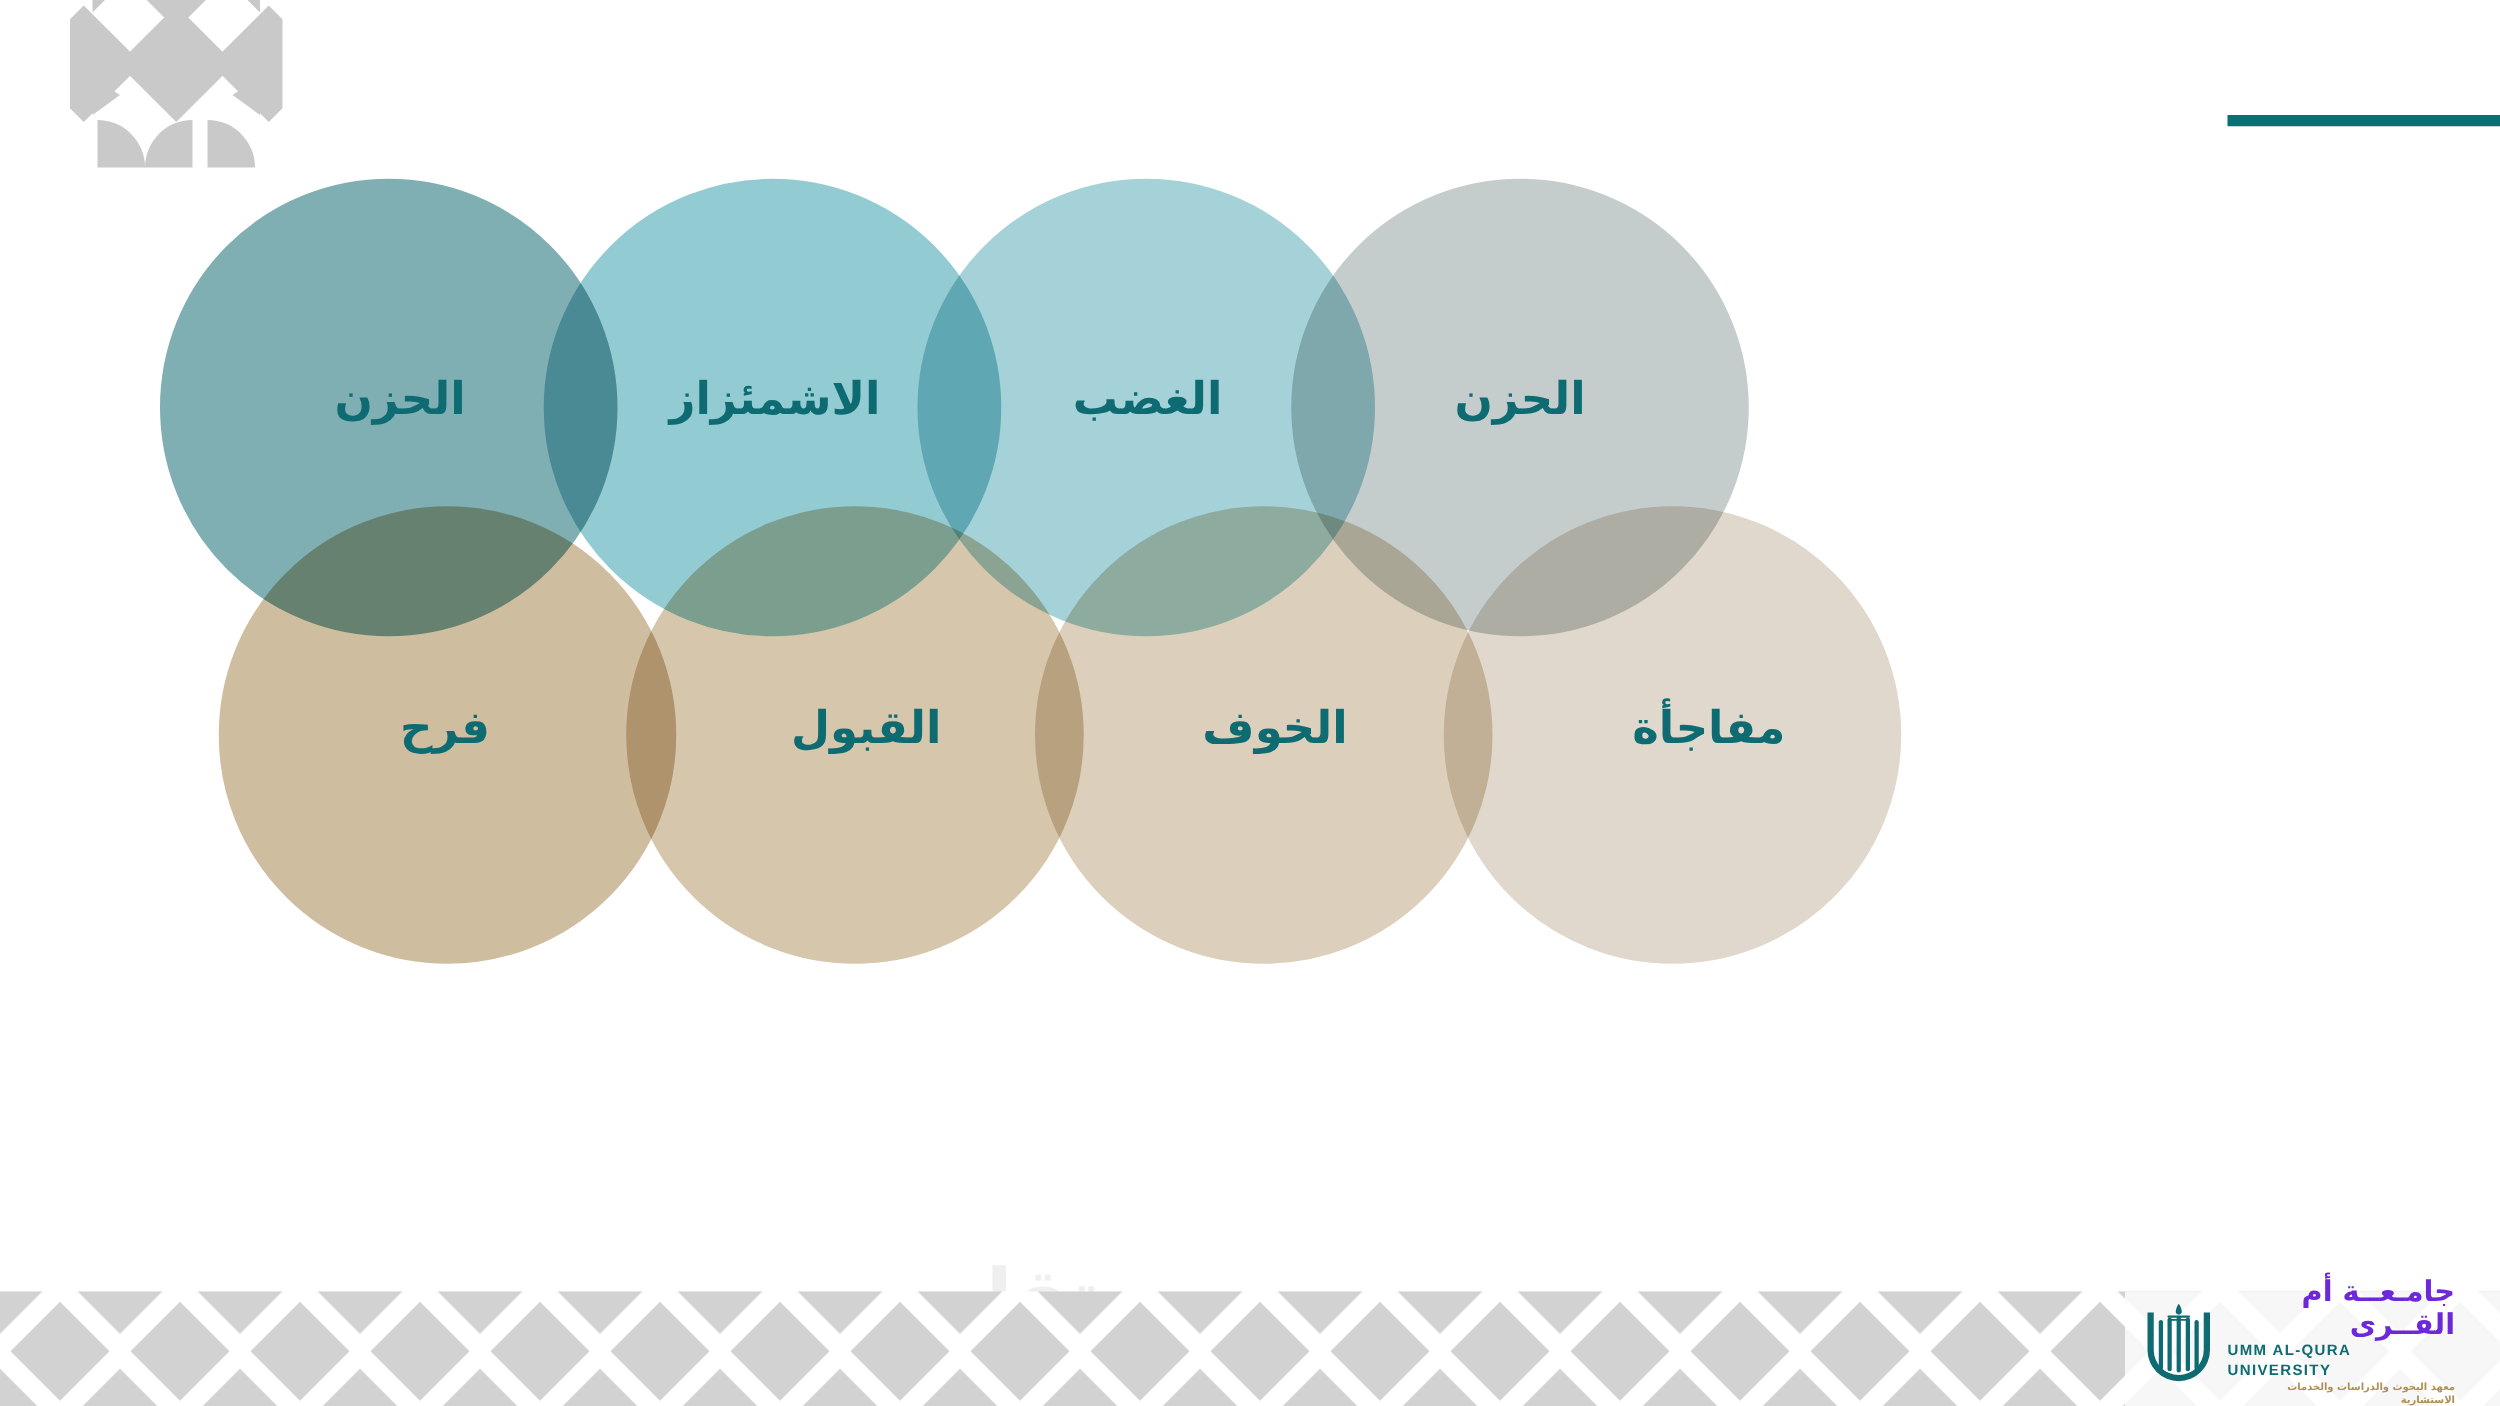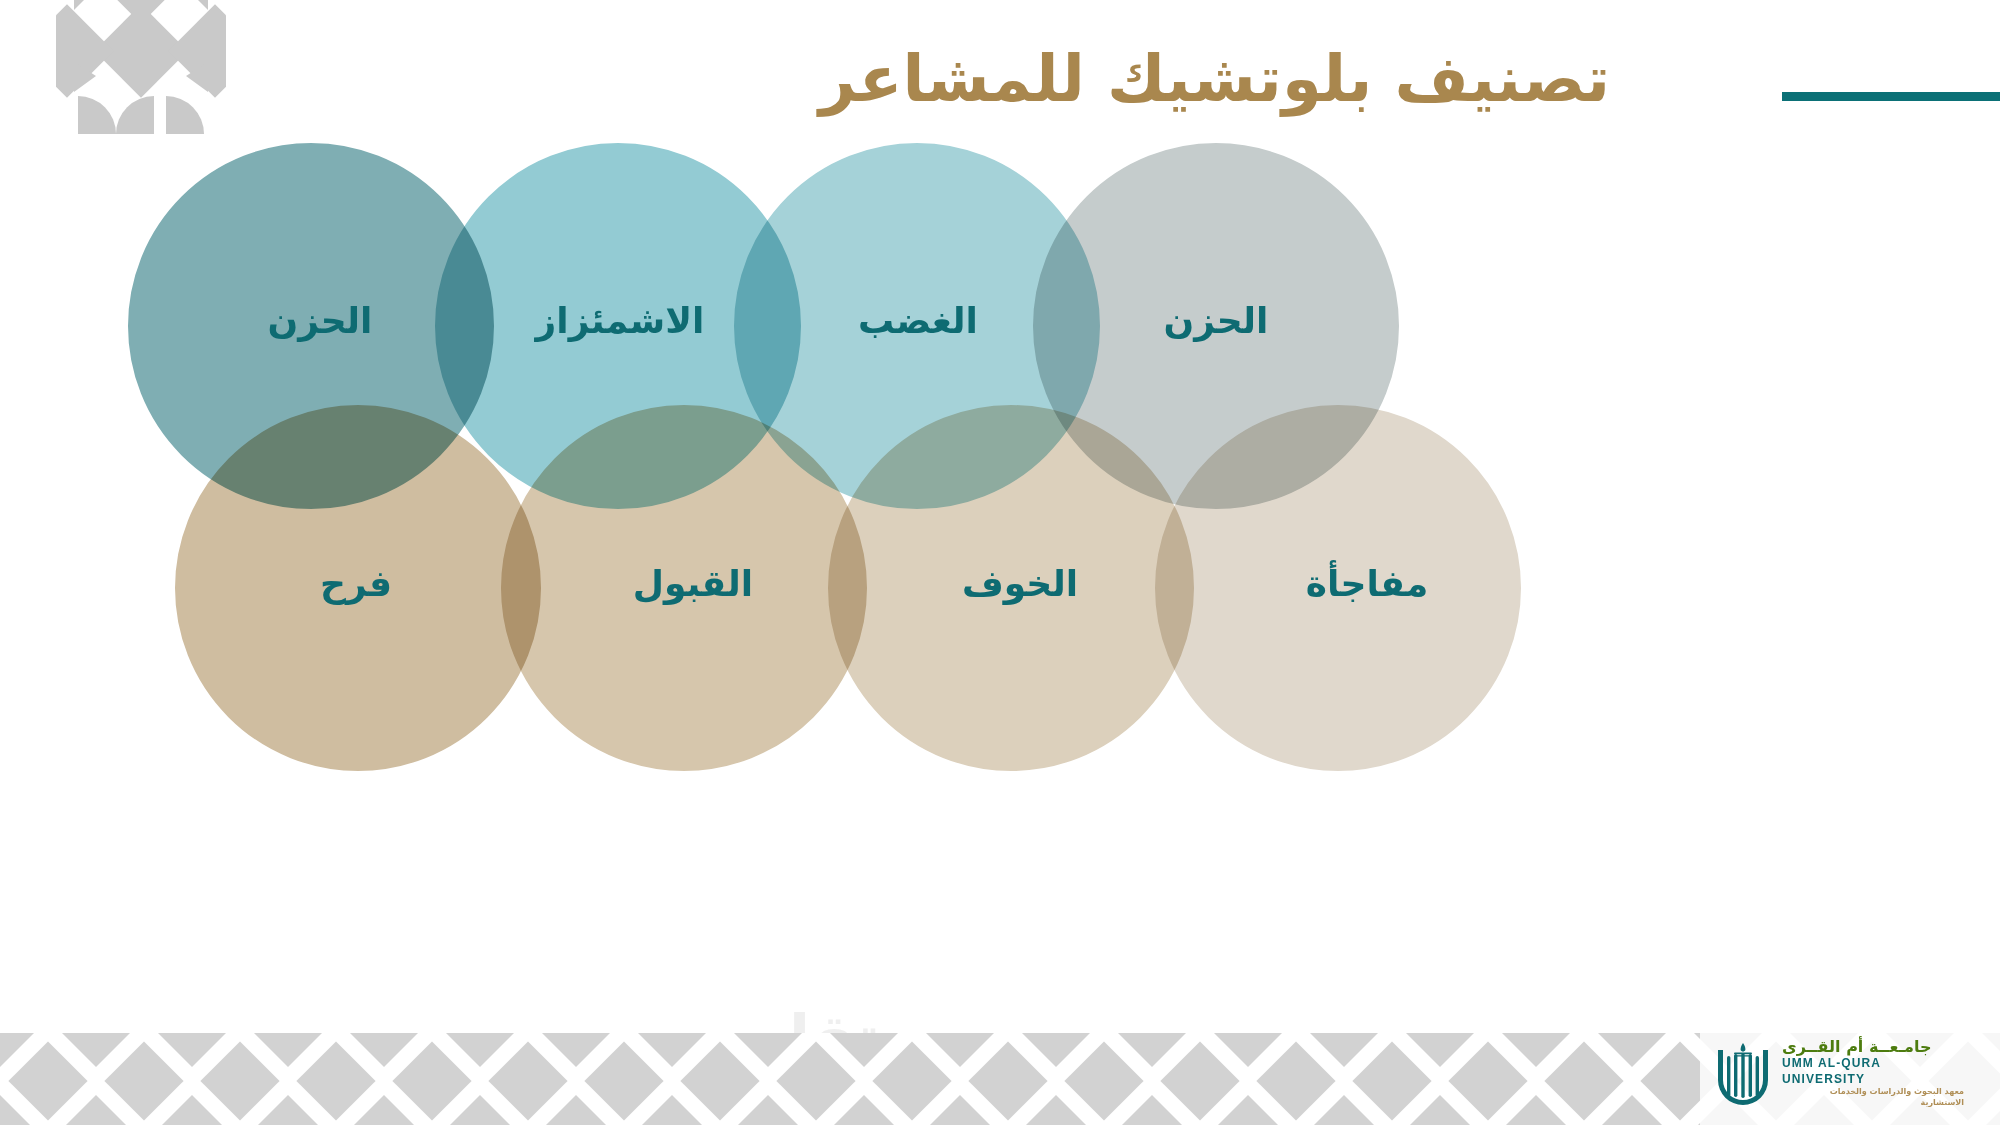--- a/index.html
+++ b/index.html
@@ -70,21 +70,21 @@
     font-size:42px;font-weight:700;color:#e8e8e8;letter-spacing:1px;direction:ltr;
     font-family:"DejaVu Sans","Liberation Sans",sans-serif;
   }
 
   
   .uqu-logo{
     position:absolute;right:36px;bottom:14px;width:250px;height:76px;
     display:flex;flex-direction:row;align-items:center;justify-content:flex-end;gap:10px;
   }
   .uqu-text{display:flex;flex-direction:column;align-items:flex-end;justify-content:center;}
-  .uqu-ar{font-size:16px;font-weight:700;color:#4d7c0f;direction:rtl;letter-spacing:1px;line-height:1.15;
+  .uqu-ar{font-size:23px;font-weight:700;color:#6d28d9;direction:rtl;letter-spacing:1px;line-height:1.15;
           font-family:"DejaVu Sans","Liberation Sans",sans-serif;}
   .uqu-en{font-size:12px;font-weight:700;color:#0E6B72;letter-spacing:1.1px;direction:ltr;line-height:1.3;
           font-family:"Liberation Sans",sans-serif;}
   .uqu-sub{font-size:8px;font-weight:700;color:#B08F57;direction:rtl;letter-spacing:.4px;line-height:1.3;
            font-family:"DejaVu Sans","Liberation Sans",sans-serif;margin-left:41px;}
   .uqu-mark{width:58px;height:66px;flex:0 0 auto;}
 </style>
 </head>
 <body>
 
@@ -115,21 +115,20 @@
         <path d="M18,44 L44,18 L18,18 Z"></path>
         <path d="M126,18 L152,44 L152,18 Z"></path>
         <path d="M18,96 L18,126 L40,110 Z"></path>
         <path d="M152,96 L152,126 L130,110 Z"></path>
       </g>
     </svg>
   </div>
 
   <div class="title-block">
     <div class="title-line"></div>
-    <div class="title-text">تصنيف بلوتشيك للمشاعر</div>
   </div>
 
   <div class="venn">
 
     <div class="circle" style="left:125px;  top:20px;  width:372px; height:372px; background:#7FAEB3;"></div>
     <div class="circle" style="left:432px;  top:20px;  width:372px; height:372px; background:#93CBD3;"></div>
     <div class="circle" style="left:731px;  top:20px;  width:372px; height:372px; background:#A5D2D8;"></div>
     <div class="circle" style="left:1030px; top:20px;  width:372px; height:372px; background:#C5CCCC;"></div>
 
     <div class="circle" style="left:172px;  top:282px; width:372px; height:372px; background:#CFBDA0;"></div>

